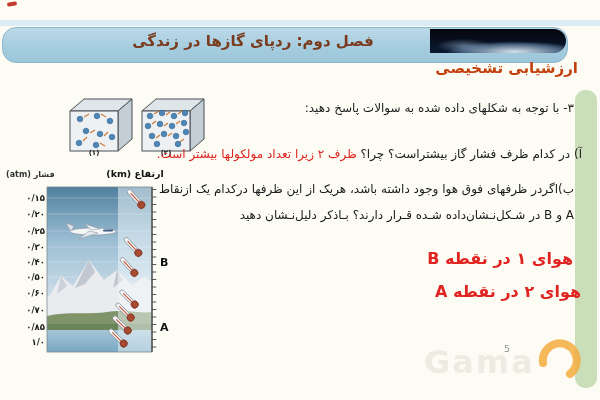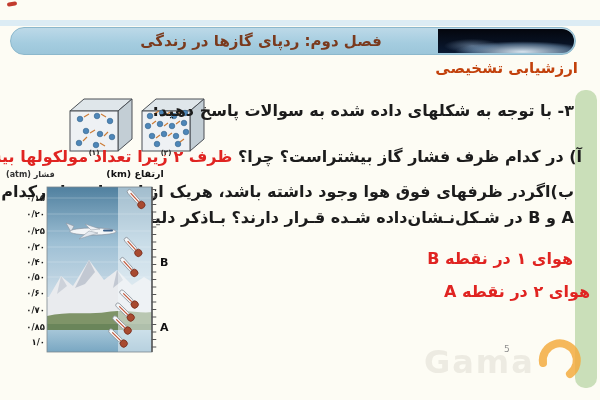--- a/index.html
+++ b/index.html
@@ -7,50 +7,50 @@
     width:600px;height:400px;position:relative;overflow:hidden;
     background:#fdfcf4;
     font-family:"DejaVu Sans", sans-serif;
   }
   .abs{position:absolute;}
   
   .top-strip{left:0;top:20px;width:600px;height:6px;background:#dcecf4;}
   .red-mark{left:7px;top:2px;width:10px;height:4px;background:#c23b2e;border-radius:2px;transform:rotate(-8deg);}
   
   .header-bar{
-    left:10px;top:27px;width:566px;height:28px;
+    left:2px;top:27px;width:566px;height:36px;
     background:linear-gradient(#bcd9e8,#a4ccdf 60%,#9cc6da);
     border:1px solid #8cb8cc;border-radius:14px;box-sizing:border-box;
   }
   .earth{
     position:absolute;right:1px;top:1px;width:136px;height:24px;
     border-radius:0 12px 12px 0;
     background:
       radial-gradient(ellipse 90px 14px at 62% 95%, rgba(225,238,248,.95), rgba(140,180,215,.45) 55%, transparent 75%),
       radial-gradient(ellipse 40px 10px at 25% 70%, rgba(160,190,220,.5), transparent 70%),
       linear-gradient(#04060d,#0a1a33);
   }
   .chapter-title{
     position:absolute;left:60px;top:4px;width:380px;text-align:center;
     font-size:15px;font-weight:bold;color:#7a3a1d;direction:rtl;
   }
   .section-heading{
     right:22px;top:59px;font-size:15px;font-weight:bold;color:#c2410c;direction:rtl;
   }
   .green-bar{left:575px;top:90px;width:22px;height:298px;background:#cadfb9;border-radius:10px;}
   
-  .qtext{direction:rtl;text-align:right;font-weight:bold;color:#1c1c1c;font-size:16px;white-space:nowrap;}
+  .qtext{direction:rtl;text-align:right;font-weight:normal;color:#1c1c1c;font-size:12px;white-space:nowrap;}
   .q-intro{right:26px;top:101px;}
   .q-a{right:18px;top:147px;}
   .q-a .ans{color:#e02421;}
   .q-b1{right:26px;top:182px;}
   .q-b2{right:26px;top:208px;}
   .answer-red{direction:rtl;text-align:right;font-weight:bold;color:#e02421;font-size:16px;white-space:nowrap;}
   .ans1{right:27px;top:249px;}
-  .ans2{right:10px;top:282px;text-align:right;}
+  .ans2{right:19px;top:282px;text-align:right;}
   
   .cubes-svg{left:60px;top:92px;}
   .chart-svg{left:5px;top:168px;}
   .axis-label-pressure{left:6px;top:170px;font-size:8px;font-weight:bold;color:#333;direction:rtl;}
   .axis-label-altitude{left:100px;top:168px;width:70px;text-align:center;font-size:9.5px;font-weight:bold;color:#111;direction:rtl;}
   
   .gama-text{
     left:424px;top:346px;font-size:32px;font-weight:bold;letter-spacing:2px;
     color:#edebe2;line-height:1;
   }

